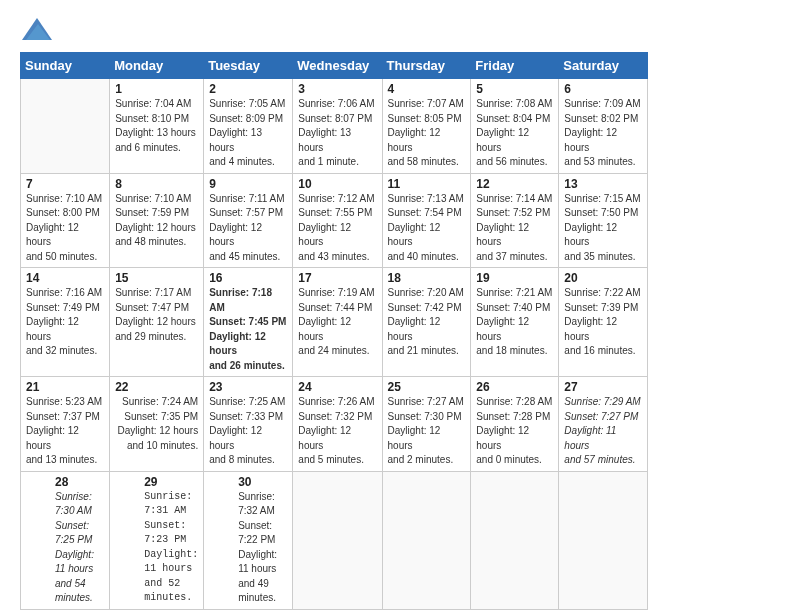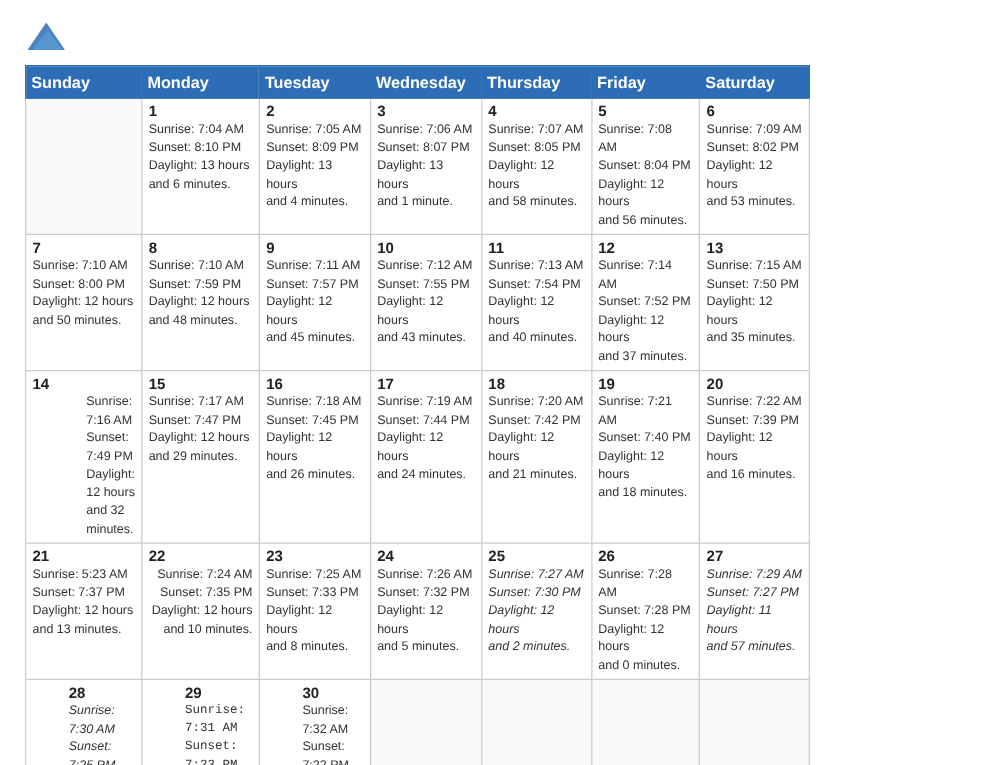--- a/index.html
+++ b/index.html
@@ -222,35 +222,35 @@
             <span class="day-number">13</span>
             <div class="day-info" style="white-space: pre-line;">Sunrise: 7:15 AM
 Sunset: 7:50 PM
 Daylight: 12 hours
 and 35 minutes.</div>
           </td>
         </tr>
         <tr>
           <td>
             <span class="day-number">14</span>
-            <div class="day-info" style="white-space: pre-line; margin-left: 43px;">Sunrise: 7:16 AM
+            <div class="day-info" style="white-space: pre-line;">Sunrise: 7:16 AM
 Sunset: 7:49 PM
 Daylight: 12 hours
 and 32 minutes.</div>
           </td>
           <td>
             <span class="day-number">15</span>
             <div class="day-info" style="white-space: pre-line;">Sunrise: 7:17 AM
 Sunset: 7:47 PM
 Daylight: 12 hours
 and 29 minutes.</div>
           </td>
           <td>
             <span class="day-number">16</span>
-            <div class="day-info" style="white-space: pre-line;">Sunrise: 7:18 AM
+            <div class="day-info" style="white-space: pre-line; font-weight: bold;">Sunrise: 7:18 AM
 Sunset: 7:45 PM
 Daylight: 12 hours
 and 26 minutes.</div>
           </td>
           <td>
             <span class="day-number">17</span>
             <div class="day-info" style="white-space: pre-line;">Sunrise: 7:19 AM
 Sunset: 7:44 PM
 Daylight: 12 hours
 and 24 minutes.</div>
@@ -301,21 +301,21 @@
           </td>
           <td>
             <span class="day-number">24</span>
             <div class="day-info" style="white-space: pre-line;">Sunrise: 7:26 AM
 Sunset: 7:32 PM
 Daylight: 12 hours
 and 5 minutes.</div>
           </td>
           <td>
             <span class="day-number">25</span>
-            <div class="day-info" style="white-space: pre-line; font-style: italic;">Sunrise: 7:27 AM
+            <div class="day-info" style="white-space: pre-line;">Sunrise: 7:27 AM
 Sunset: 7:30 PM
 Daylight: 12 hours
 and 2 minutes.</div>
           </td>
           <td>
             <span class="day-number">26</span>
             <div class="day-info" style="white-space: pre-line;">Sunrise: 7:28 AM
 Sunset: 7:28 PM
 Daylight: 12 hours
 and 0 minutes.</div>

